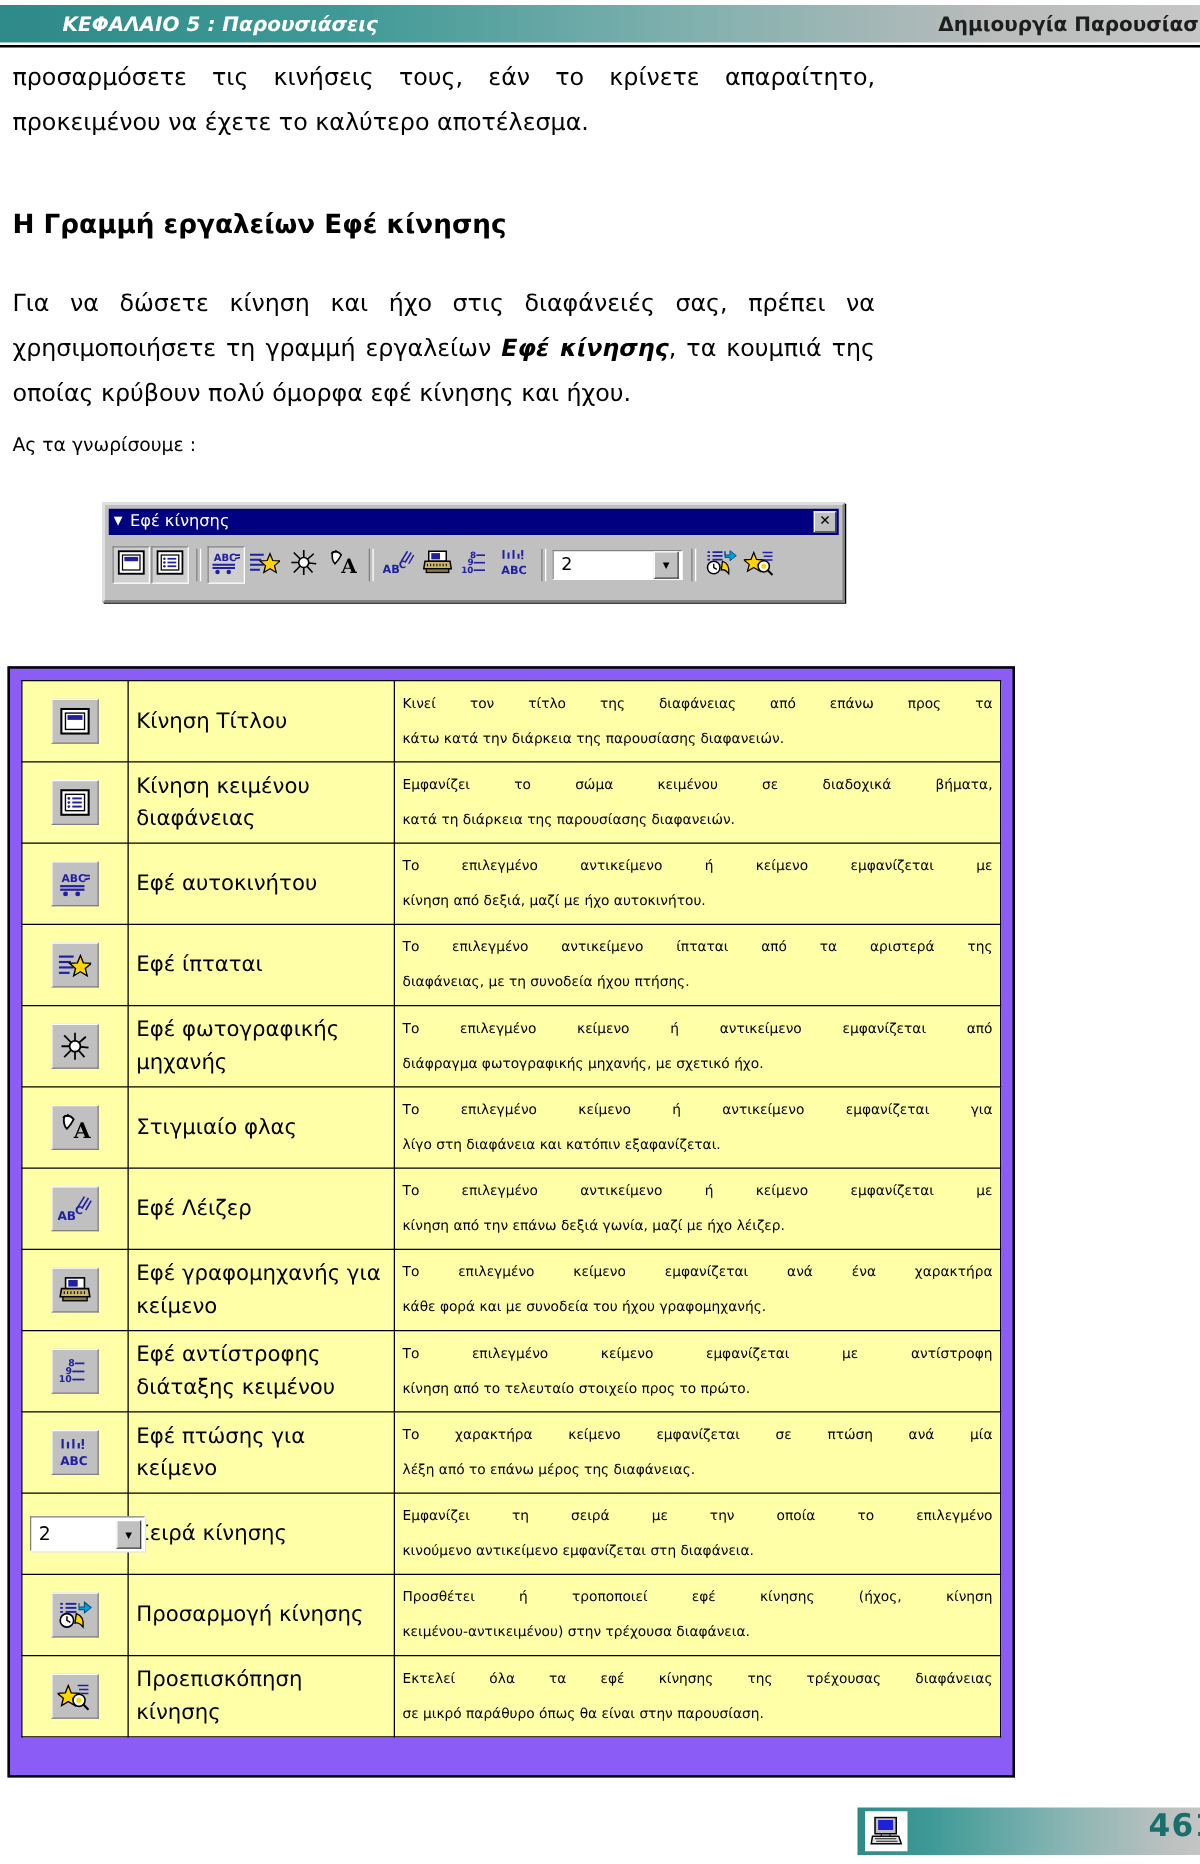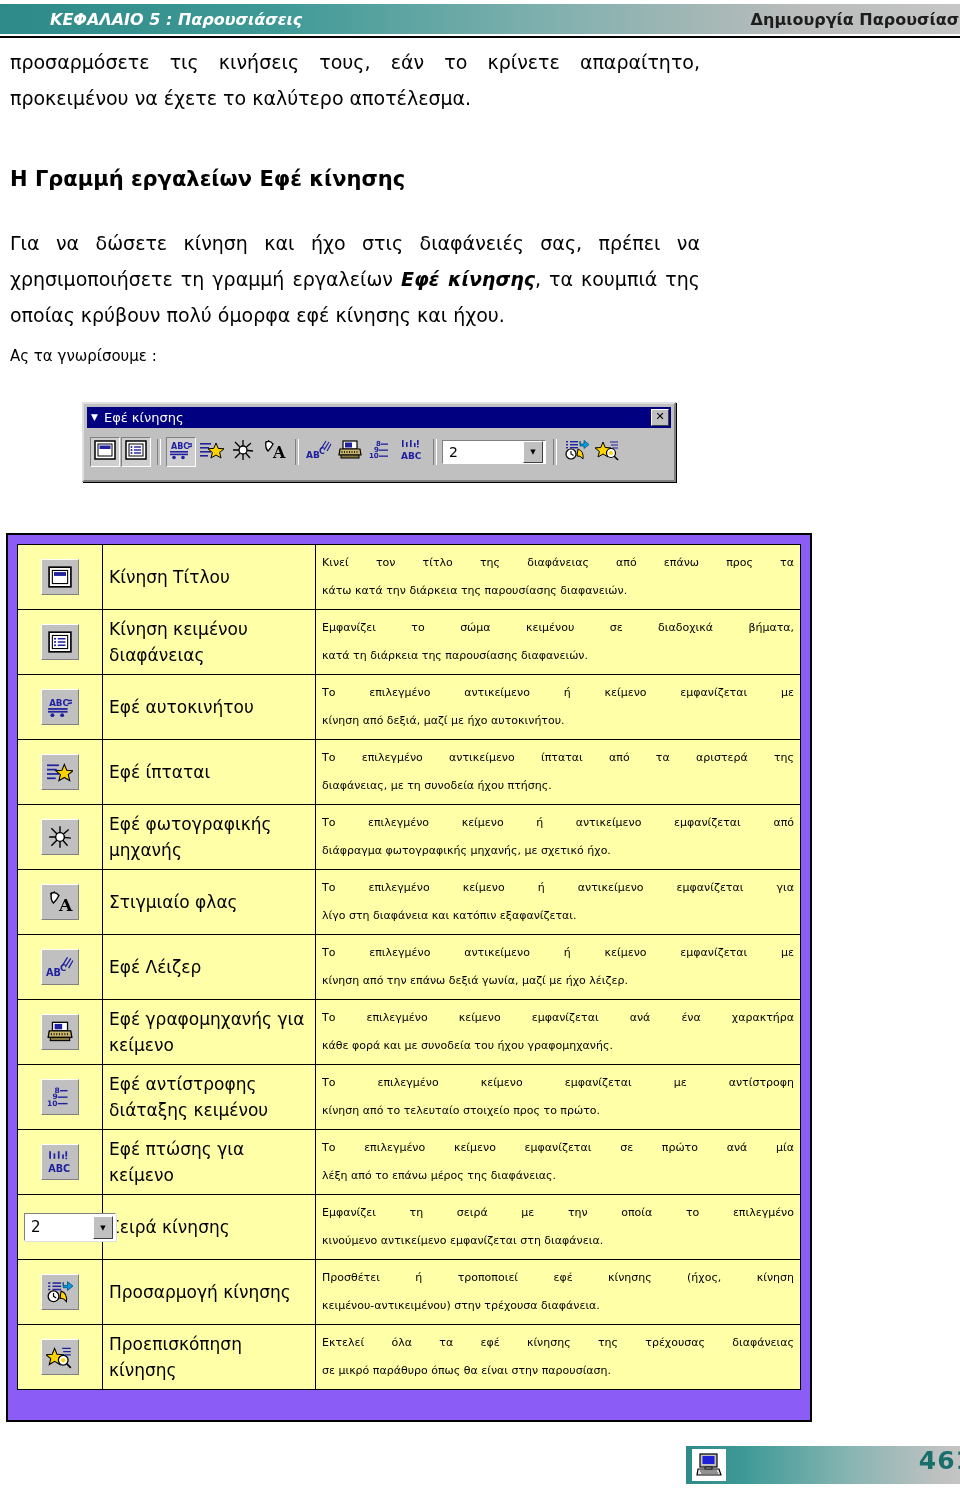--- a/index.html
+++ b/index.html
@@ -684,21 +684,21 @@
                 <rect x="15" y="4" width="1.6" height="4"></rect>
                 <rect x="18" y="1" width="1.6" height="5"></rect>
                 <rect x="18" y="7" width="1.6" height="1.4"></rect>
               </g>
               <text x="2" y="20" font-family="DejaVu Sans" font-size="9" font-weight="bold" fill="#2020a0">ABC</text>
             </svg>
           </div>
         </td>
         <td class="col-name">Εφέ πτώσης για κείμενο</td>
         <td class="col-desc">
-          <span class="j">Το επιλεγμένο κείμενο εμφανίζεται σε πρώτο ανά μία</span>
+          <span class="j">Το χαρακτήρα κείμενο εμφανίζεται σε πτώση ανά μία</span>
           <span class="l">λέξη από το επάνω μέρος της διαφάνειας.</span>
         </td>
       </tr>
 
       <tr>
         <td class="col-icon">
           <div class="icon-box combo">
             <span class="cval">2</span>
             <span class="carrow">▼</span>
           </div>

